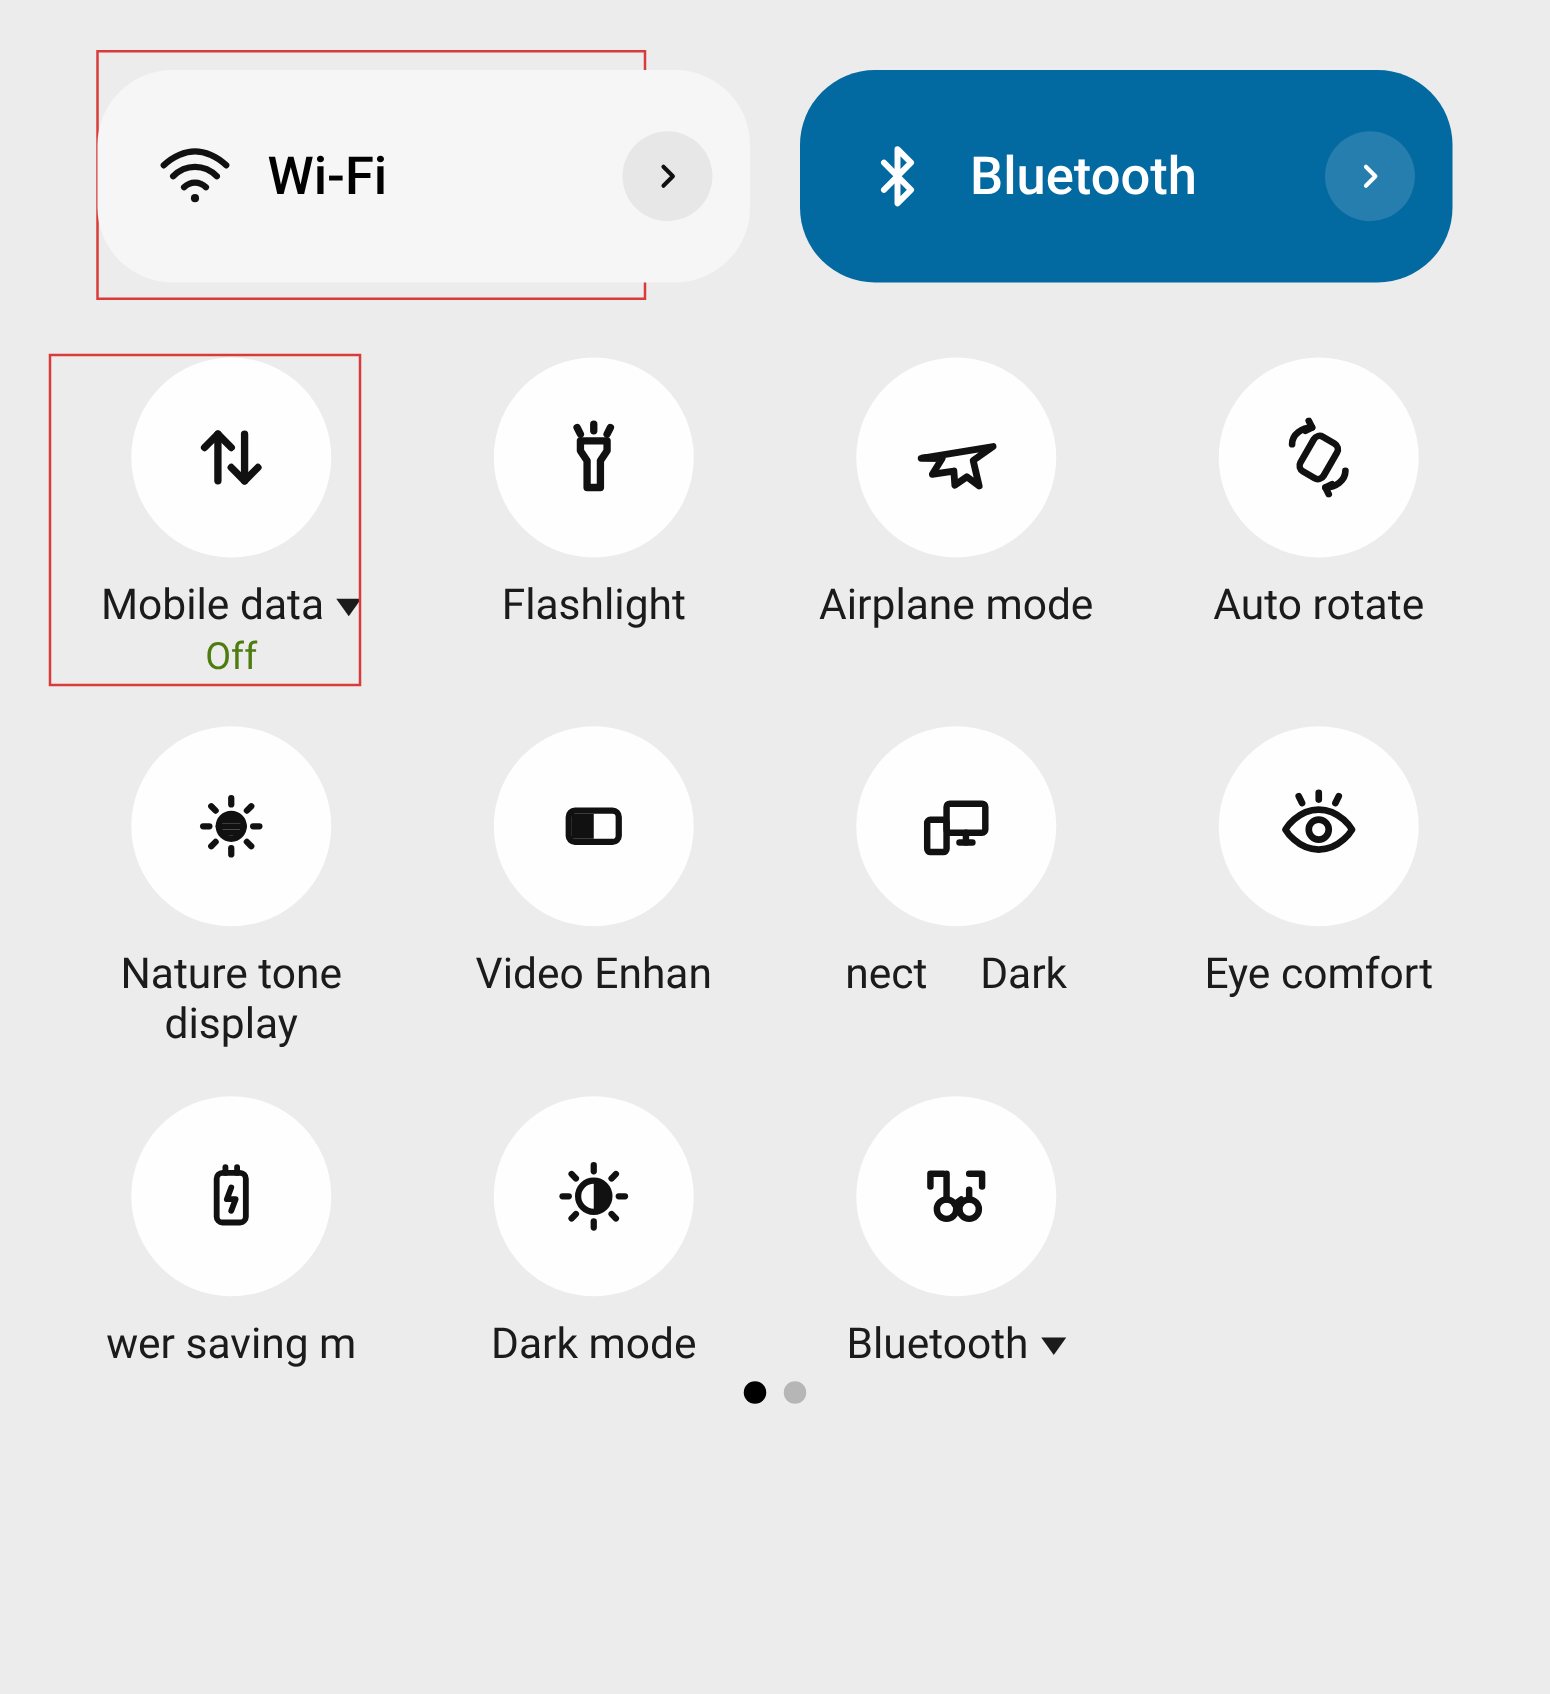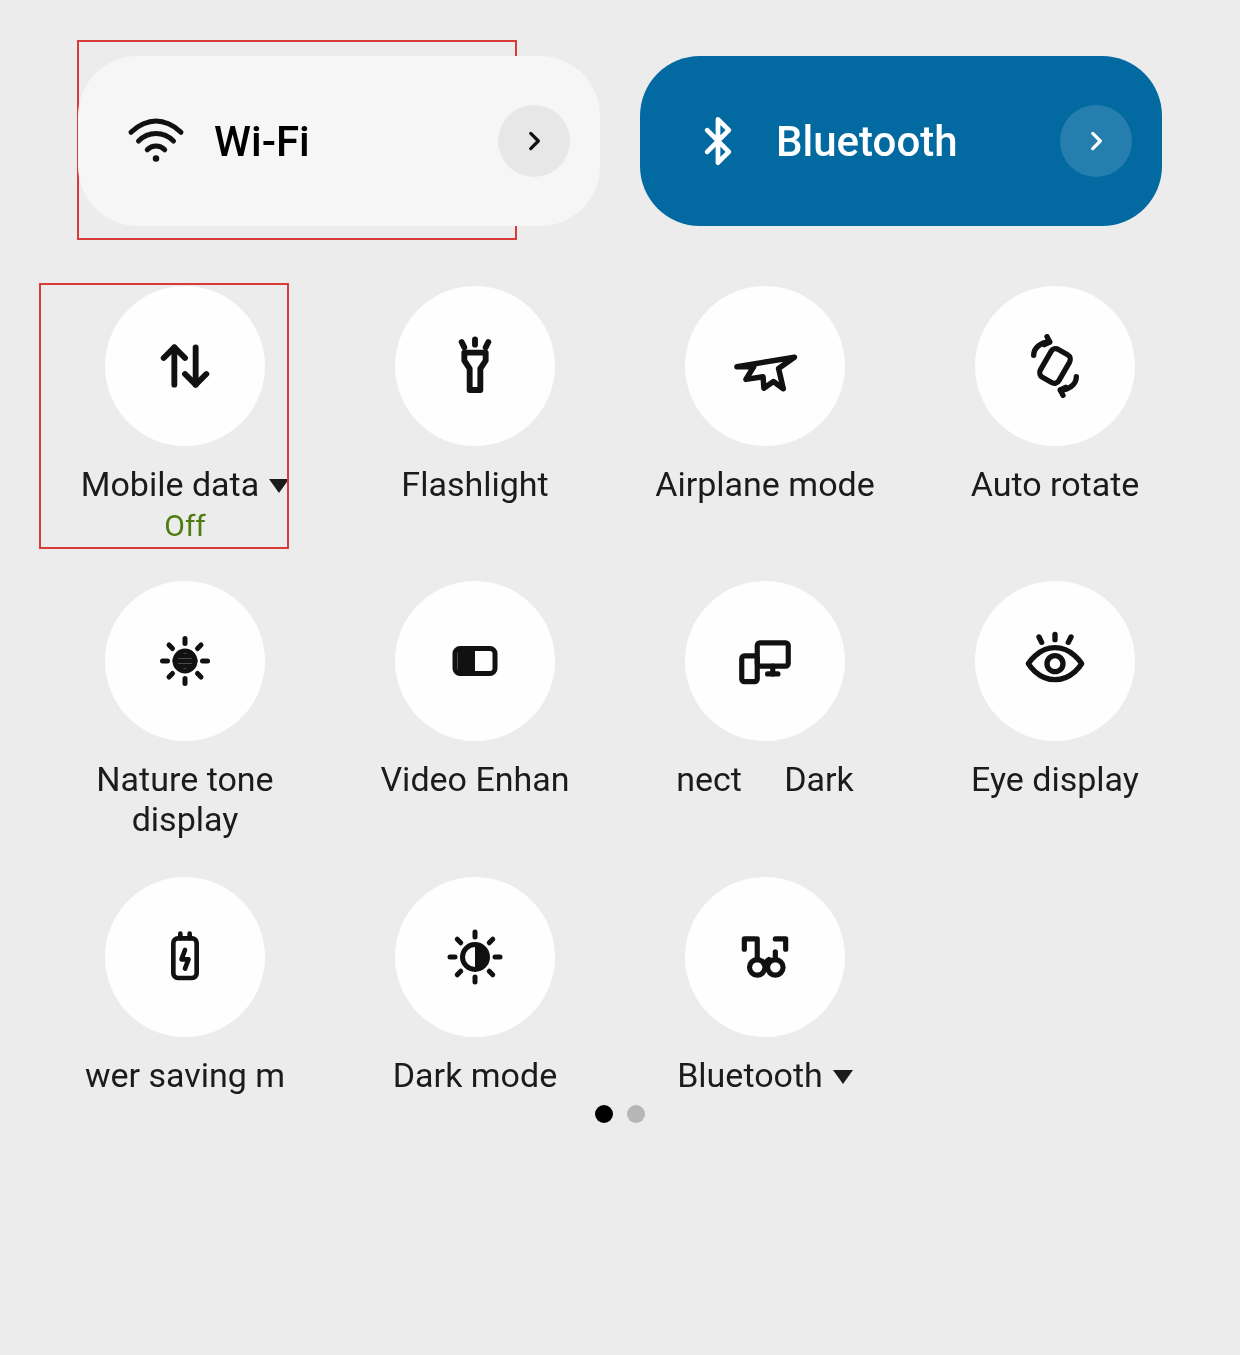--- a/index.html
+++ b/index.html
@@ -259,21 +259,21 @@
   <div class="tile">
     <div class="circle">
       <svg width="64" height="64" viewBox="0 0 24 24" fill="none" stroke="#111" stroke-width="2" stroke-linecap="round" stroke-linejoin="round">
         <path d="M2 13s3.5-6 10-6 10 6 10 6-3.5 6-10 6S2 13 2 13z"></path>
         <circle cx="12" cy="13" r="3"></circle>
         <line x1="12" y1="2" x2="12" y2="4"></line>
           <line x1="6" y1="3" x2="7" y2="5"></line>
           <line x1="18" y1="3" x2="17" y2="5"></line>
       </svg>
     </div>
-    <div class="t-label">Eye display</div>
+    <div class="t-label">Eye comfort</div>
   </div>
 
   <div class="tile">
     <div class="circle">
       <svg width="56" height="56" viewBox="0 0 24 24" fill="none" stroke="#111" stroke-width="2" stroke-linecap="round" stroke-linejoin="round">
         <rect x="7" y="4" width="10" height="17" rx="2"></rect>
         <line x1="10" y1="2" x2="10" y2="4"></line>
           <line x1="14" y1="2" x2="14" y2="4"></line>
         <polyline points="12 9 10.5 13 13.5 13 12 17"></polyline>
       </svg>

